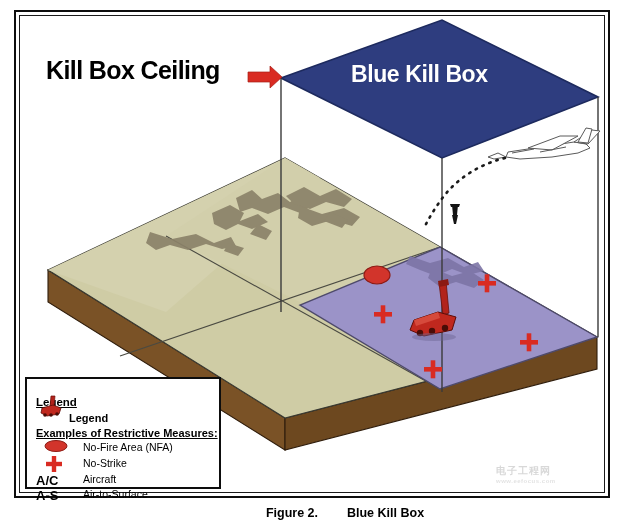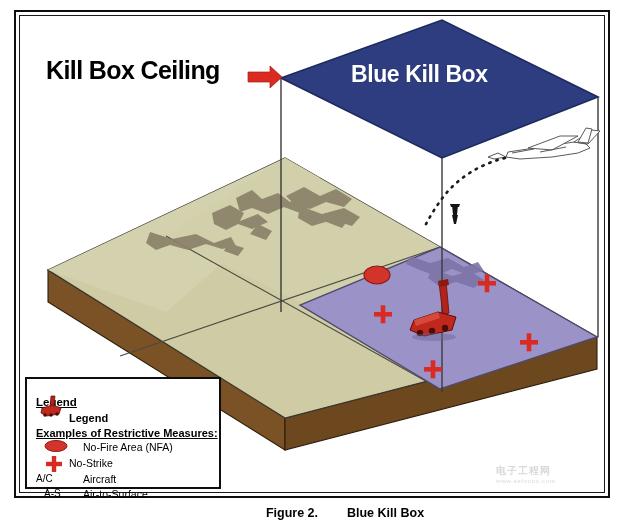--- a/index.html
+++ b/index.html
@@ -114,29 +114,29 @@
     text-decoration: underline;
   }
   .lg-row {
     position: absolute;
     font-size: 10.5px;
     font-weight: normal;
     white-space: nowrap;
   }
   .lg-key {
     position: absolute;
-    font-size: 10px;
-    font-weight: normal;
+    font-size: 13px;
+    font-weight: bold;
     white-space: nowrap;
   }
   #lg-nfa-label   { left: 56px; top: 62px; }
-  #lg-ns-label    { left: 42px; top: 78px; }
+  #lg-ns-label    { left: 56px; top: 78px; }
   #lg-ac-key      { left: 9px;  top: 94px; }
   #lg-ac-label    { left: 56px; top: 94px; }
-  #lg-as-key      { left: 9px;  top: 109px; margin-left: 8px; }
+  #lg-as-key      { left: 9px;  top: 109px; }
   #lg-as-label    { left: 56px; top: 109px; }
   #legend svg.lg-icon { position: absolute; }
   
   #caption {
     position: absolute;
     left: 0;
     top: 506px;
     width: 624px;
     text-align: center;
     font-size: 12.5px;

